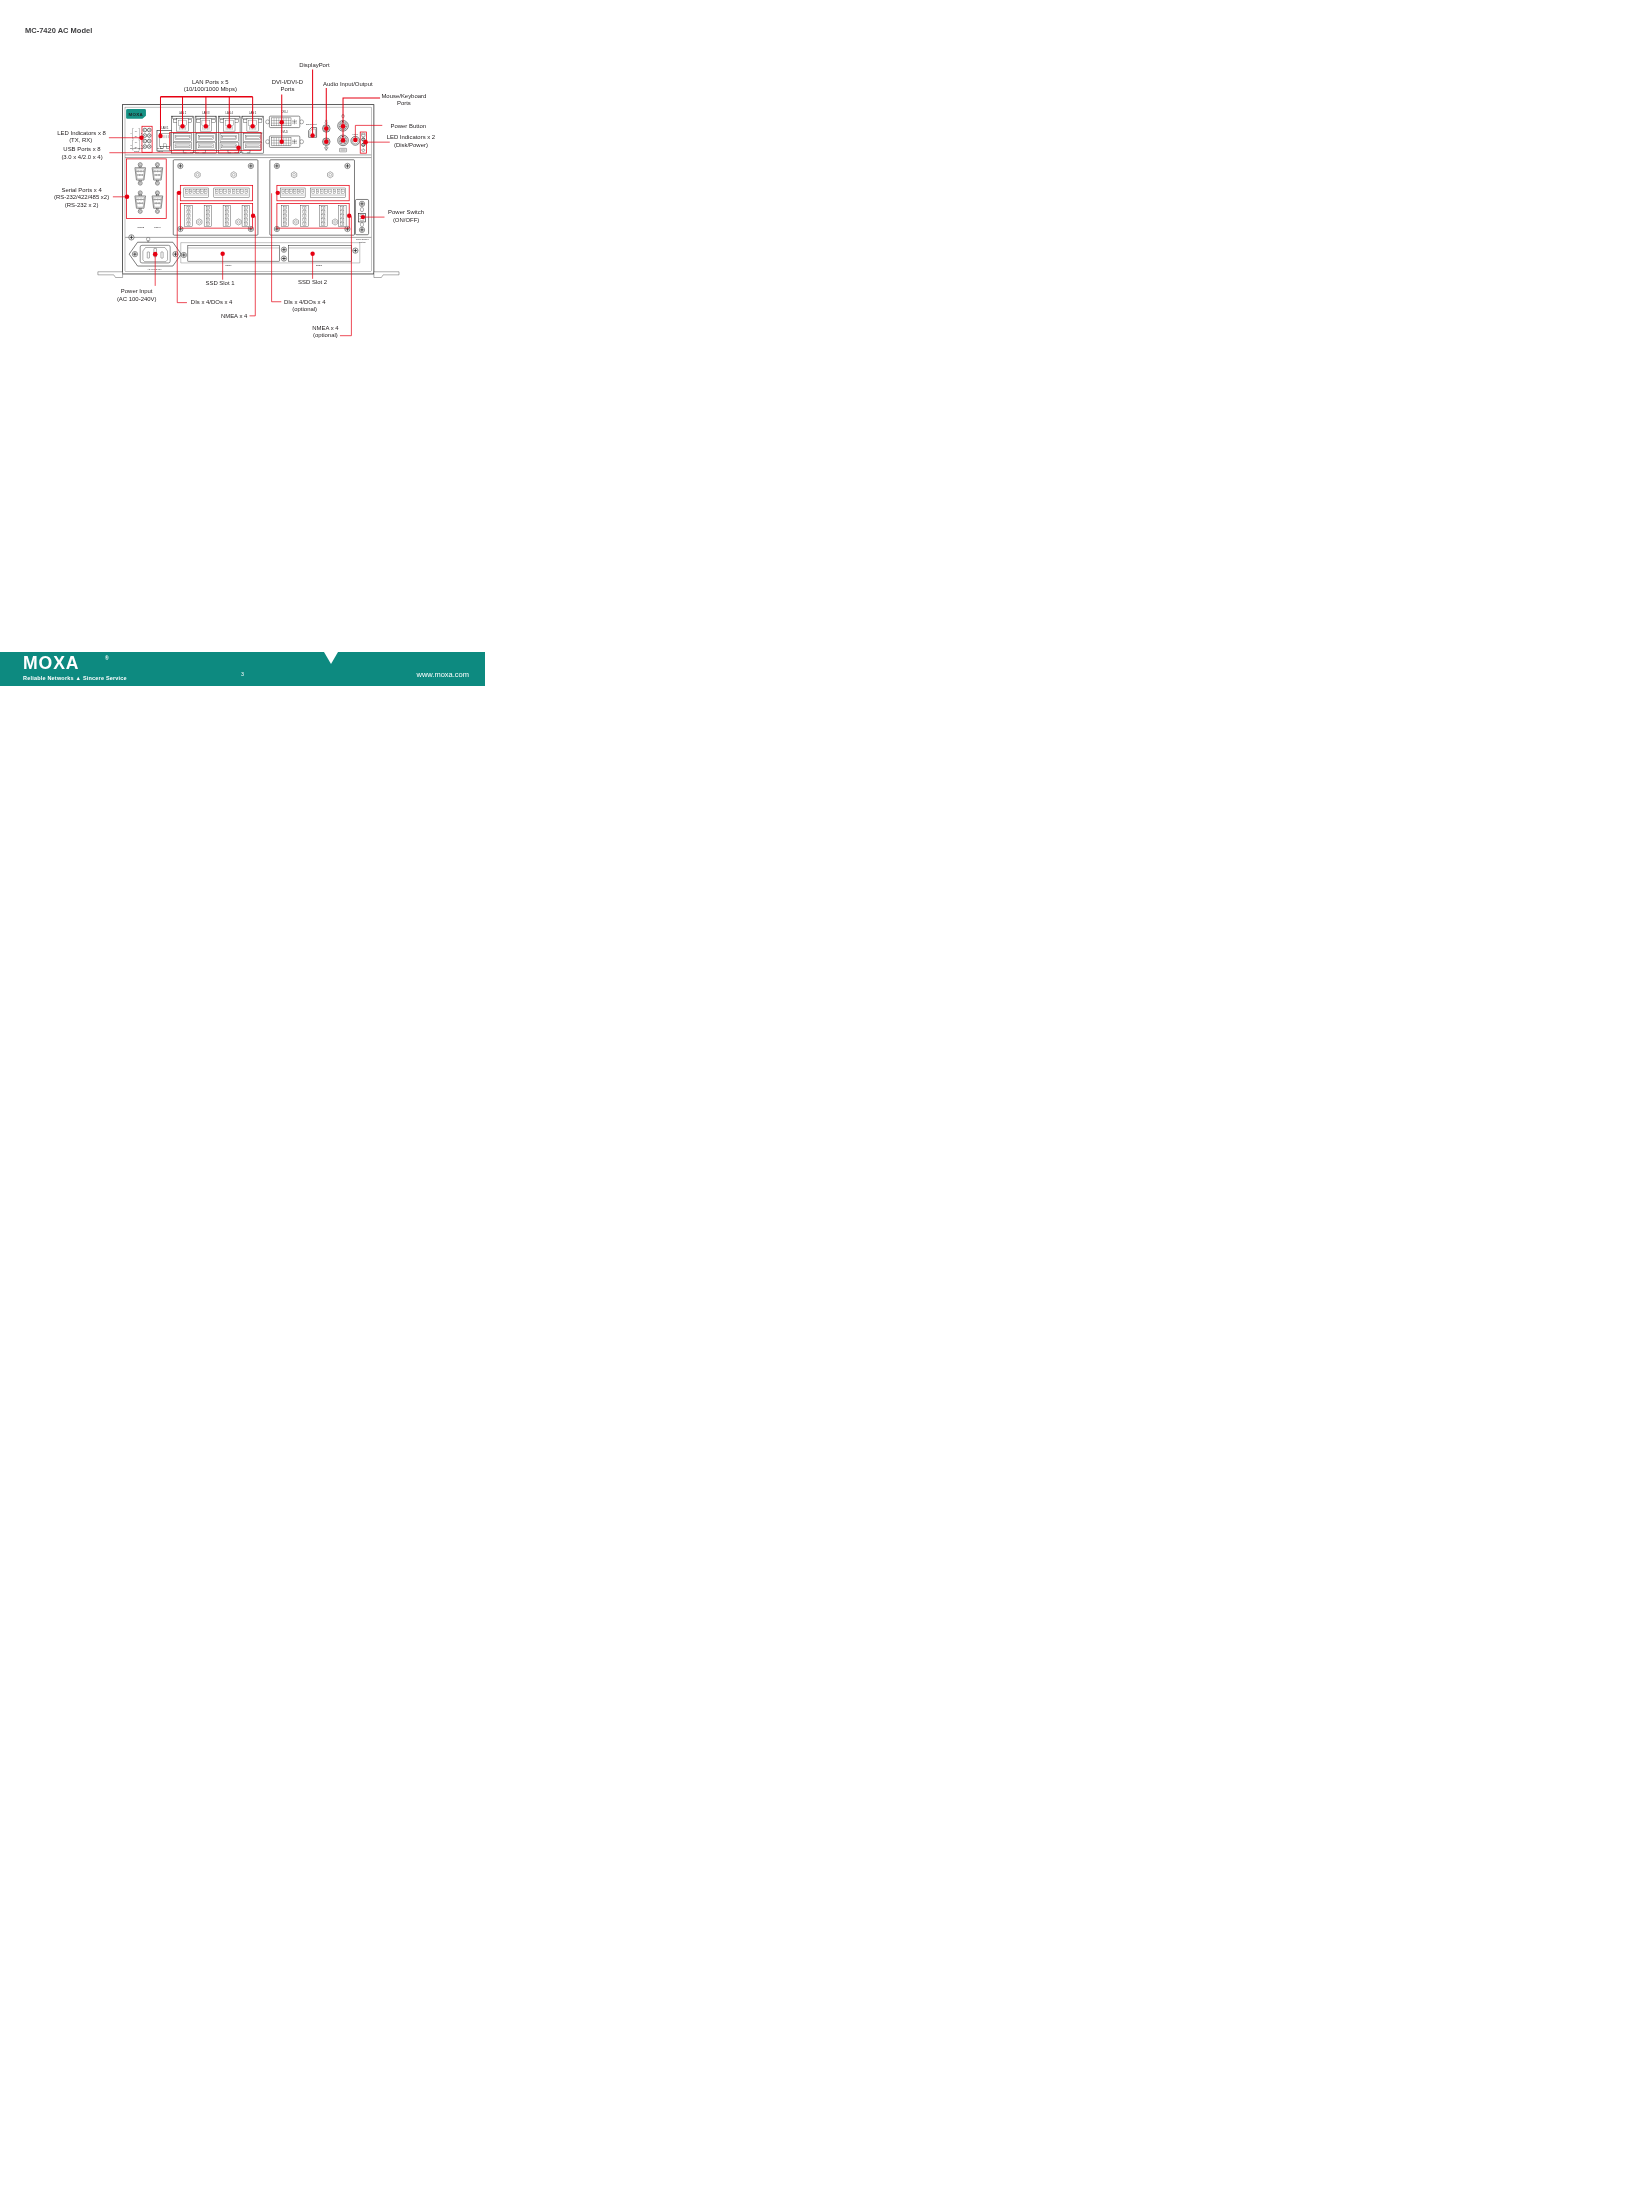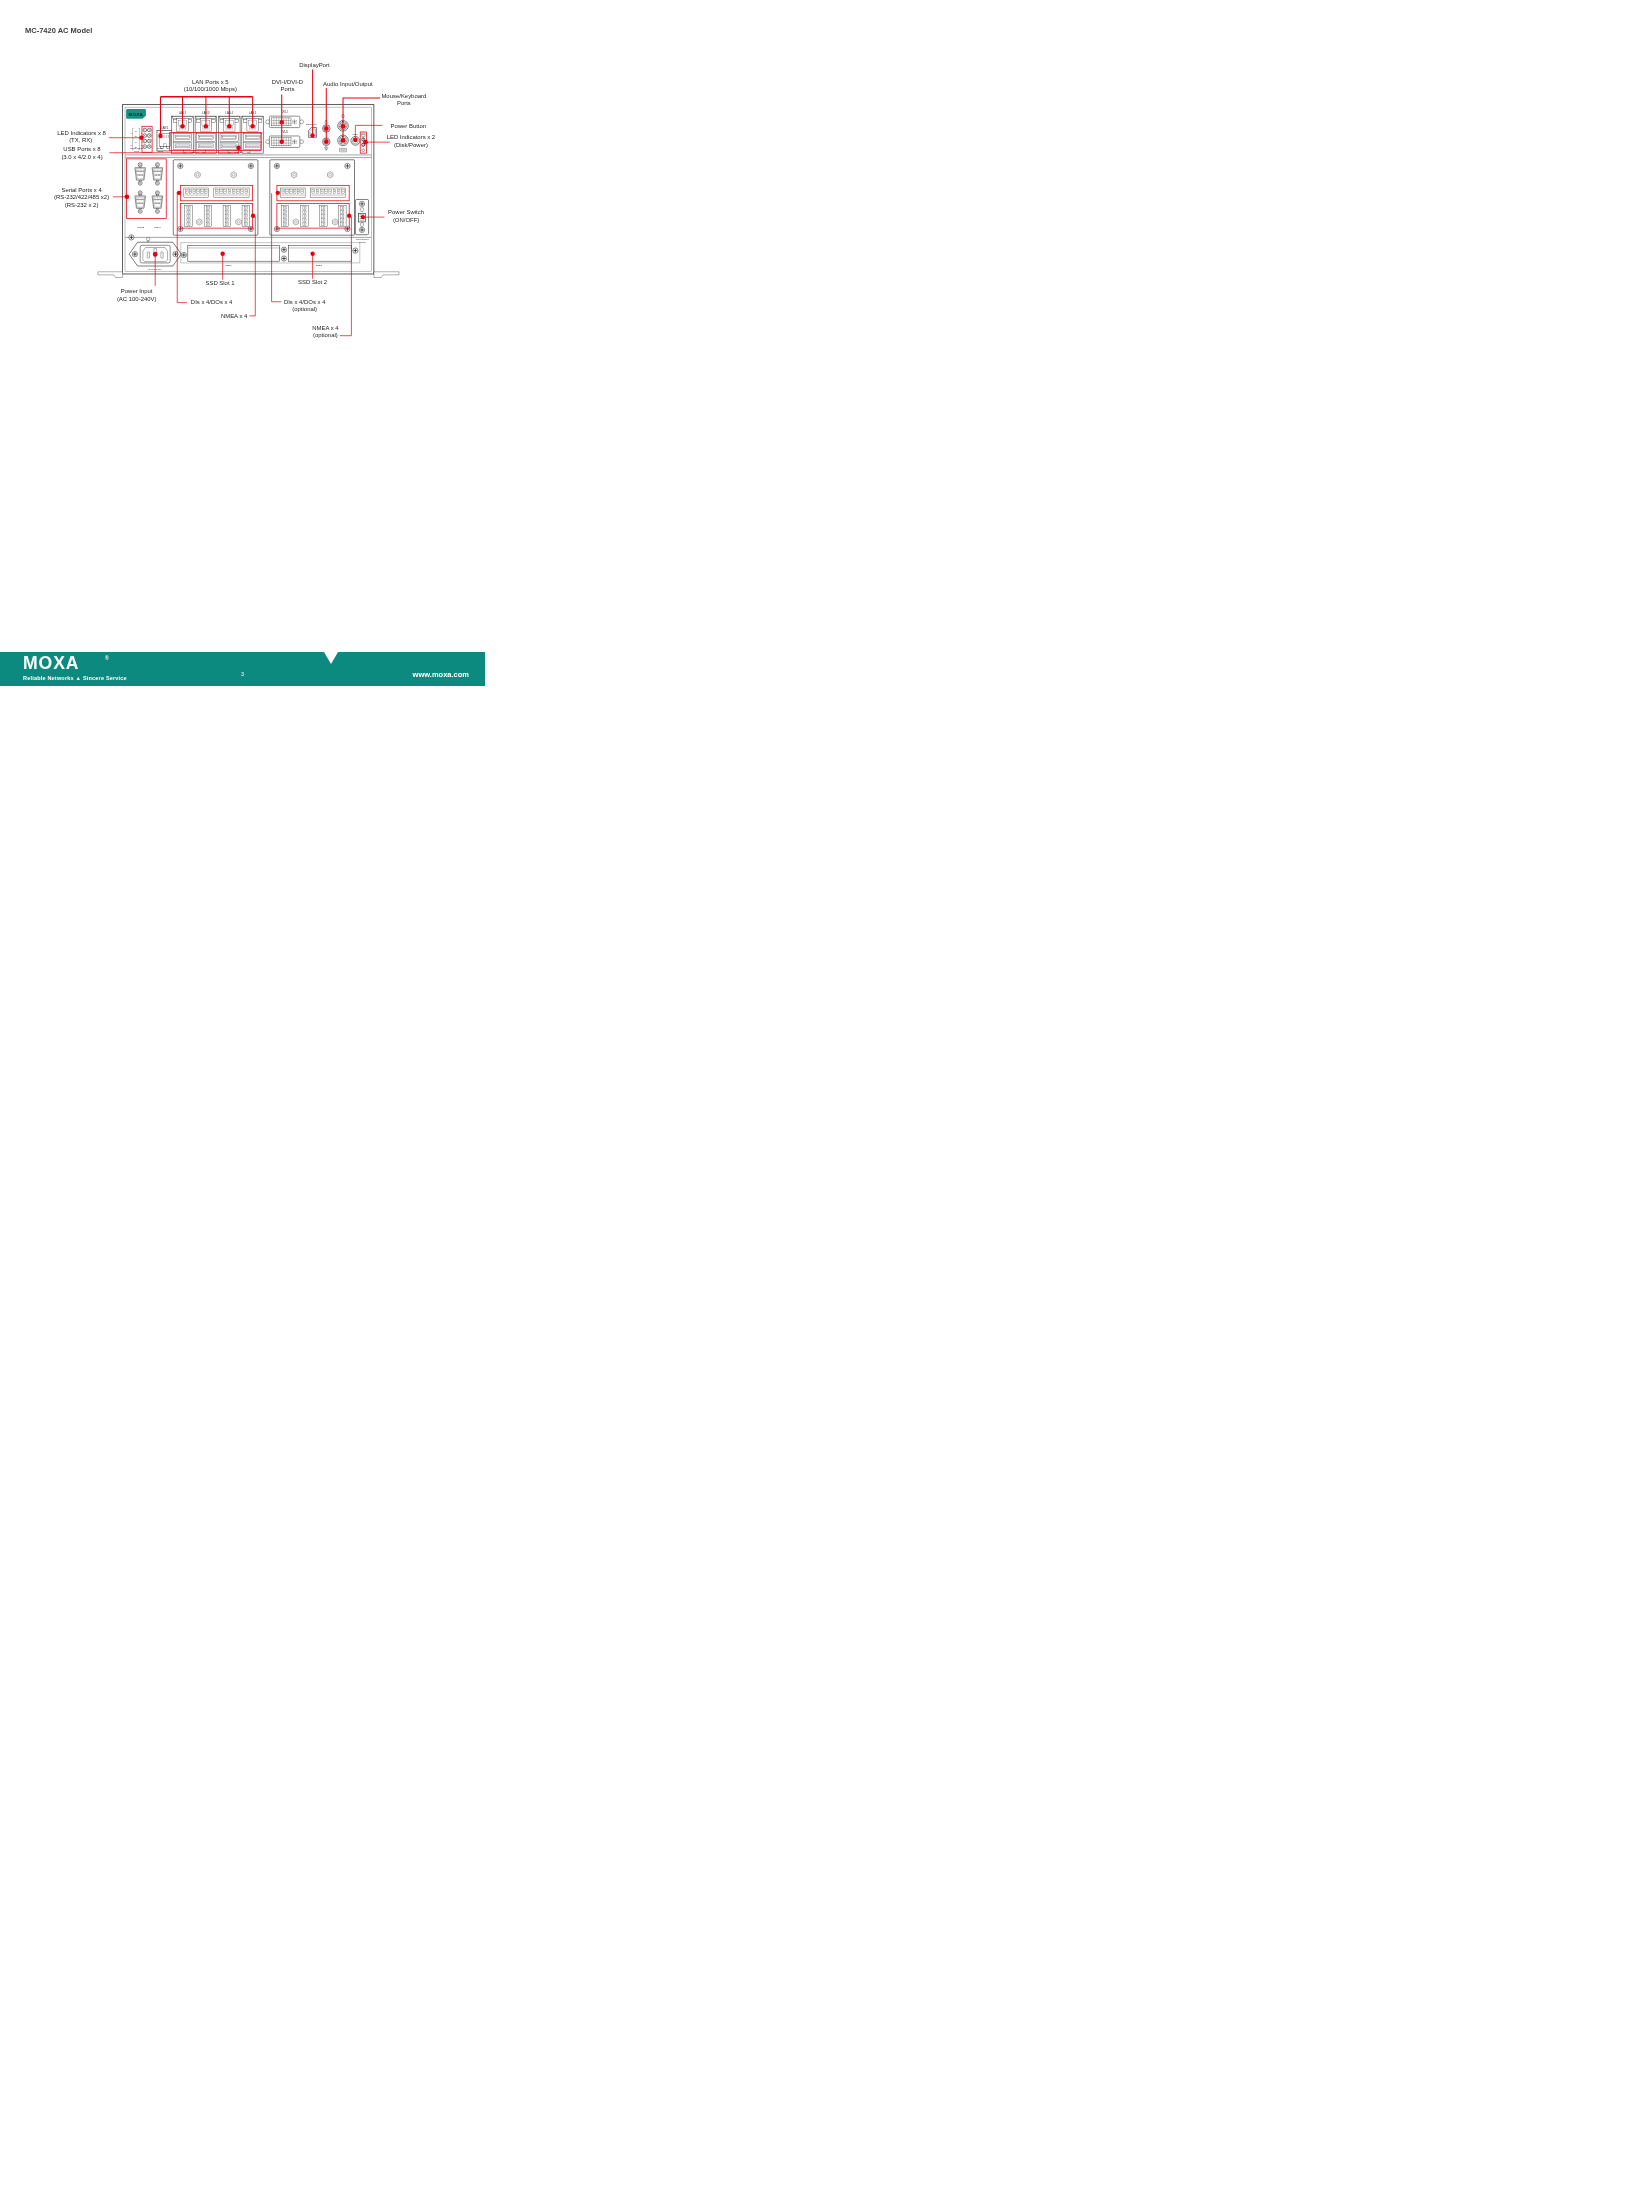--- a/index.html
+++ b/index.html
@@ -25,21 +25,21 @@
   .red-med{stroke:#E60012;stroke-width:2.3;fill:none;}
   .red-dot{fill:#E60012;stroke:none;}
   .redbox{fill:none;stroke:#E60012;stroke-width:1.7;}
   .footer{position:absolute;left:0;top:652px;width:485px;height:34px;background:#0D8A80;}
   .footer-notch{position:absolute;left:324px;top:0;width:0;height:0;
     border-left:7px solid transparent;border-right:7px solid transparent;border-top:12.8px solid #ffffff;}
   .f-logo{position:absolute;left:23px;top:2.6px;color:#fff;font-size:17.6px;font-weight:900;letter-spacing:0.9px;line-height:17.6px;}
   .f-reg{position:absolute;left:105px;top:3.5px;color:#fff;font-size:4.9px;font-weight:bold;}
   .f-tag{position:absolute;left:23px;top:23px;color:#fff;font-size:5.5px;font-weight:bold;letter-spacing:0.2px;}
   .f-page{position:absolute;left:50%;transform:translateX(-50%);top:19.4px;color:#fff;font-size:5.3px;}
-  .f-web{position:absolute;right:16px;top:17.6px;color:#fff;font-size:7.5px;font-weight:bold;text-align:center;}
+  .f-web{position:absolute;right:16px;top:17.6px;color:#fff;font-size:7.5px;font-weight:normal;text-align:center;}
 </style>
 </head>
 <body>
 
 <div class="page">
 
   <h1 class="page-title">MC-7420 AC Model</h1>
 
   <svg width="485" height="652" viewBox="0 0 1100 1478">
     <defs>

